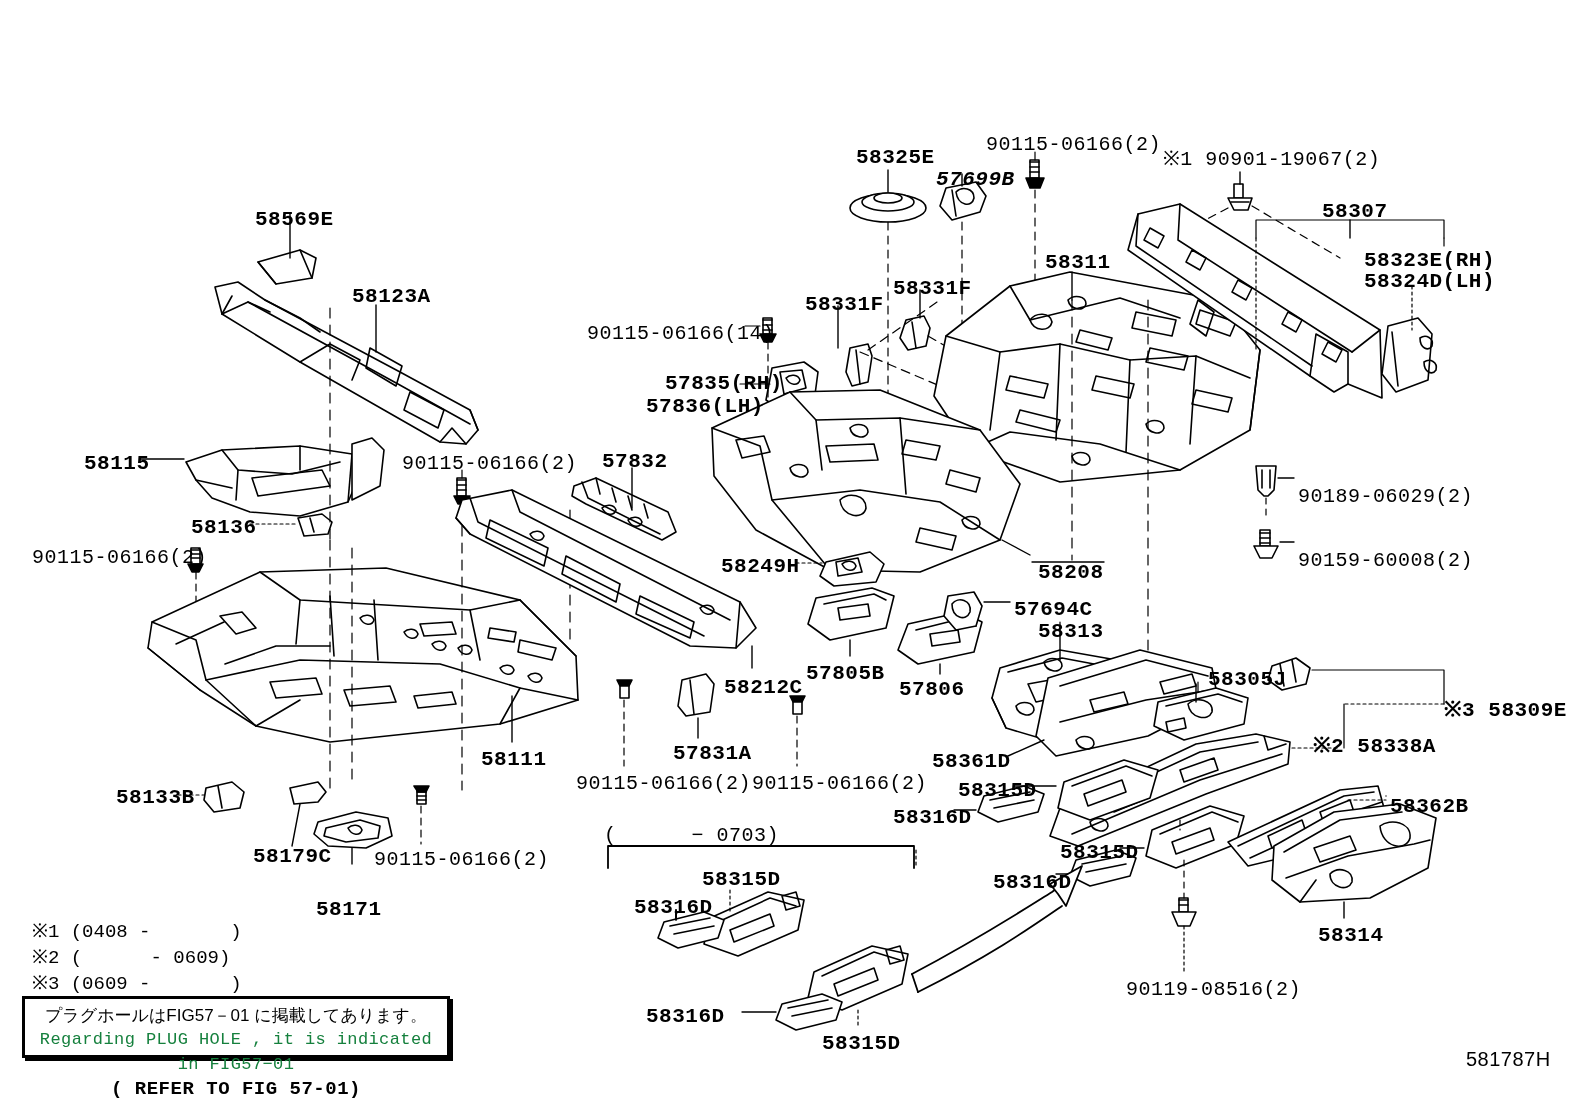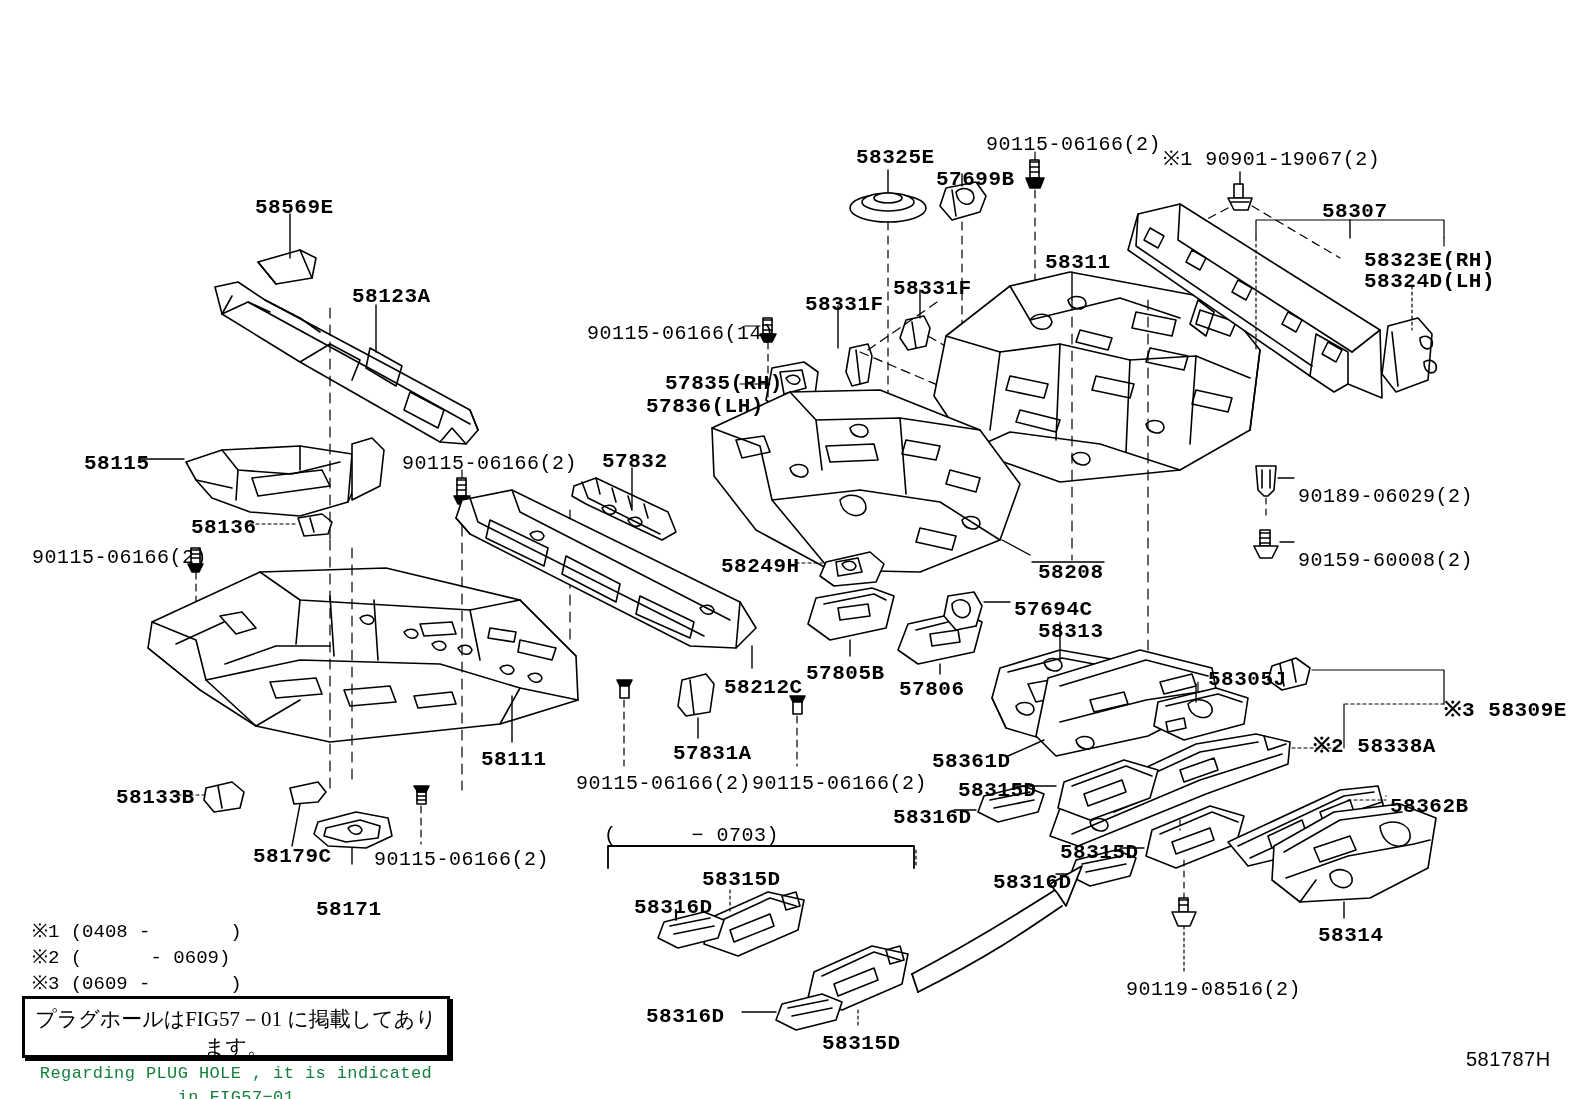--- a/index.html
+++ b/index.html
@@ -35,22 +35,22 @@
   .notebox{
     position:absolute;
     border:3px solid #000;
     box-shadow:3px 3px 0 #000;
     background:#fff;
     box-sizing:border-box;
     text-align:center;
     padding-top:6px;
   }
   .notebox .jp{
-    font-family:Liberation Serif, serif;
-    font-size:21px;line-height:1.35;display:block;color:#000;
+    font-family:Liberation Sans, sans-serif;
+    font-size:17px;line-height:1.35;display:block;color:#000;
   }
   .notebox .en{
     font-family:Liberation Mono, monospace;
     font-size:17px;line-height:1.45;display:block;color:#15803d;letter-spacing:.4px;
   }
   .notebox .ref{
     font-family:"Liberation Mono","DejaVu Sans Mono",monospace;
     font-weight:bold;font-size:19px;line-height:1.3;display:block;color:#000;
     letter-spacing:.5px;
   }
@@ -563,21 +563,21 @@
       </g>
 
       <path d="M1104 562 L1032 562" stroke-width="1.4"></path>
       <path d="M1060 634 L1060 622" stroke-width="1.2"></path>
       <path d="M1198 692 L1198 682" stroke-width="1.2"></path>
       <path d="M1180 820 L1180 830" stroke-dasharray="5 4" stroke-width="1.2"></path>
 
     </g>
   </svg>
 
-  <div class="lbl" style="left:255px;top:196px;">58569E</div>
+  <div class="lbl" style="left:255px;top:208px;">58569E</div>
   <div class="lbl" style="left:352px;top:285px;">58123A</div>
   <div class="lbl" style="left:84px;top:452px;">58115</div>
   <div class="lbl" style="left:191px;top:516px;">58136</div>
   <div class="lbl sm norm" style="left:32px;top:546px;">90115-06166(2)</div>
   <div class="lbl sm norm" style="left:402px;top:452px;">90115-06166(2)</div>
   <div class="lbl" style="left:481px;top:748px;">58111</div>
   <div class="lbl" style="left:116px;top:786px;">58133B</div>
   <div class="lbl" style="left:253px;top:845px;">58179C</div>
   <div class="lbl" style="left:316px;top:870px;margin-top:28px;">58171</div>
   <div class="lbl sm norm" style="left:374px;top:848px;">90115-06166(2)</div>
@@ -586,21 +586,21 @@
   <div class="lbl" style="left:646px;top:395px;">57836(LH)</div>
   <div class="lbl" style="left:602px;top:450px;">57832</div>
   <div class="lbl" style="left:721px;top:555px;">58249H</div>
   <div class="lbl" style="left:724px;top:676px;">58212C</div>
   <div class="lbl" style="left:806px;top:662px;">57805B</div>
   <div class="lbl" style="left:899px;top:678px;">57806</div>
   <div class="lbl" style="left:673px;top:742px;">57831A</div>
   <div class="lbl sm norm" style="left:576px;top:772px;">90115-06166(2)</div>
   <div class="lbl sm norm" style="left:752px;top:772px;">90115-06166(2)</div>
   <div class="lbl" style="left:856px;top:146px;">58325E</div>
-  <div class="lbl" style="left:936px;top:168px;">57699B</div>
+  <div class="lbl" style="left:936px;top:168px;font-style:italic;">57699B</div>
   <div class="lbl sm norm" style="left:986px;top:133px;">90115-06166(2)</div>
   <div class="lbl sm norm" style="left:1163px;top:148px;">※1 90901-19067(2)</div>
   <div class="lbl" style="left:1322px;top:200px;">58307</div>
   <div class="lbl" style="left:1364px;top:249px;">58323E(RH)</div>
   <div class="lbl" style="left:1364px;top:270px;">58324D(LH)</div>
   <div class="lbl" style="left:1045px;top:251px;">58311</div>
   <div class="lbl" style="left:893px;top:277px;">58331F</div>
   <div class="lbl" style="left:805px;top:293px;">58331F</div>
   <div class="lbl sm norm" style="left:1298px;top:485px;">90189-06029(2)</div>
   <div class="lbl sm norm" style="left:1298px;top:549px;">90159-60008(2)</div>

